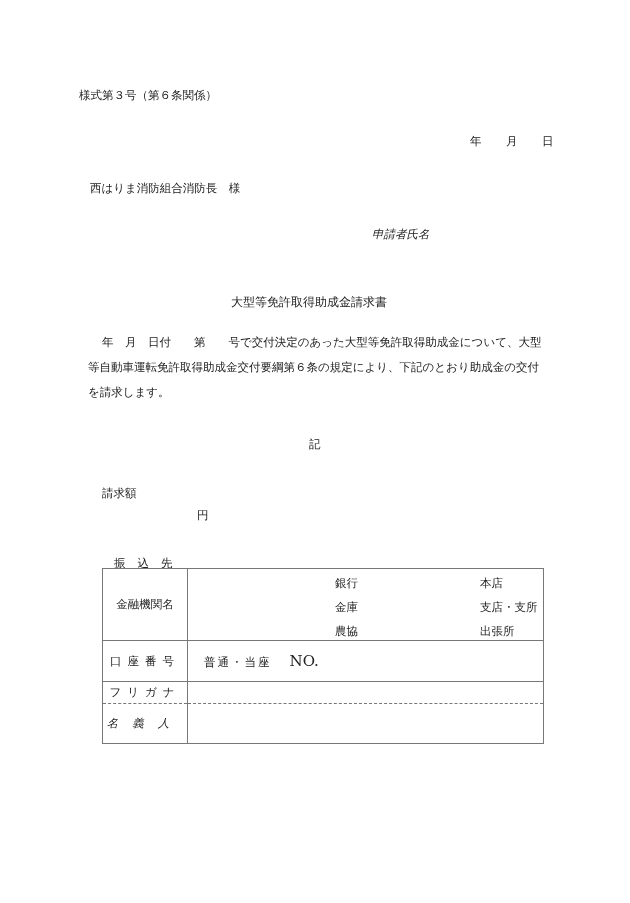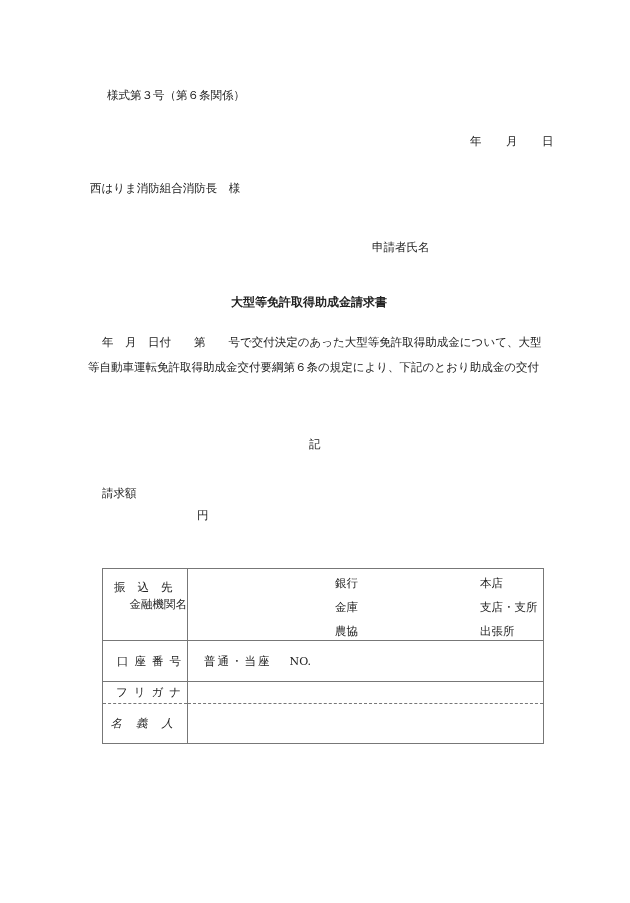--- a/index.html
+++ b/index.html
@@ -1,49 +1,49 @@
 <!DOCTYPE html>
 <html><head>
 <meta charset="utf-8">
 <style>
   html, body { margin: 0; padding: 0; }
   body {
     width: 630px; height: 903px; background: #ffffff; position: relative; overflow: hidden;
     font-family: "DejaVu Serif", "Liberation Serif", serif; color: #222; font-size: 11.5px;
   }
   .abs { position: absolute; white-space: nowrap; }
-  .form-no { left: 79px; top: 88px; margin-left: 28px; }
+  .form-no { left: 79px; top: 88px; }
   .date { top: 134px; left: 470px; width: 90px; }
   .date span { position: absolute; top: 0; }
   .addressee { left: 90px; top: 181px; }
-  .applicant { left: 372px; top: 240px; }
-  .title { left: 0; width: 618px; text-align: center; top: 294px; font-size: 12px; font-weight: bold; }
+  .applicant { left: 372px; top: 227px; font-style: italic; }
+  .title { left: 0; width: 618px; text-align: center; top: 294px; font-size: 12px; }
   .body-text { left: 88px; top: 330px; width: 470px; line-height: 25px; white-space: normal; }
   .body-text p { margin: 0; white-space: nowrap; }
   .ki { left: 309px; top: 437px; }
   .amount-label { left: 102px; top: 486px; }
   .yen { left: 197px; top: 508px; }
-  .furikomi { left: 114px; top: 556px; letter-spacing: 12px; margin-top: 24px; }
+  .furikomi { left: 114px; top: 556px; letter-spacing: 12px; }
   table.bank {
     position: absolute; left: 102px; top: 568px; width: 442px;
     border-collapse: collapse; border: 1.5px solid #666;
   }
   table.bank td { border: 1px solid #777; padding: 0; vertical-align: middle; }
-  td.label { width: 84px; text-align: right; margin-top: 37px; }
+  td.label { width: 84px; text-align: center; margin-top: 37px; }
   .r1 { height: 71px; }
   .r2 { height: 41px; }
   .r3 { height: 22px; }
   .r3 td { border-bottom: 1px dashed #777 !important; }
   .r4 { height: 40px; }
   .r4 td { border-top: none !important; font-style: italic; }
   .inst { position: relative; height: 71px; }
   .inst span { position: absolute; }
   .acct { padding-left: 16px !important; }
   .acct .type { letter-spacing: 2px; }
-  .acct .no { margin-left: 18px; font-size: 11px; }
+  .acct .no { margin-left: 18px; font-size: 15px; }
   .spaced2 { letter-spacing: 6px; border-radius: 17px; }
   .spaced3 { letter-spacing: 14px; }
 </style>
 </head>
 <body>
 
 <div class="abs form-no">様式第３号（第６条関係）</div>
 
 <div class="abs date">
   <span style="left:0">年</span>
@@ -52,20 +52,21 @@
 </div>
 
 <div class="abs addressee">西はりま消防組合消防長　様</div>
 <div class="abs applicant">申請者氏名</div>
 
 <div class="abs title">大型等免許取得助成金請求書</div>
 
 <div class="abs body-text">
   <p style="padding-left:14px">年　月　日付　　第　　号で交付決定のあった大型等免許取得助成金について、大型</p>
   <p>等自動車運転免許取得助成金交付要綱第６条の規定により、下記のとおり助成金の交付</p>
+  <p>を請求します。</p>
 </div>
 
 <div class="abs ki">記</div>
 
 <div class="abs amount-label">請求額</div>
 <div class="abs yen">円</div>
 
 <div class="abs furikomi">振込先</div>
 
 <table class="bank">

